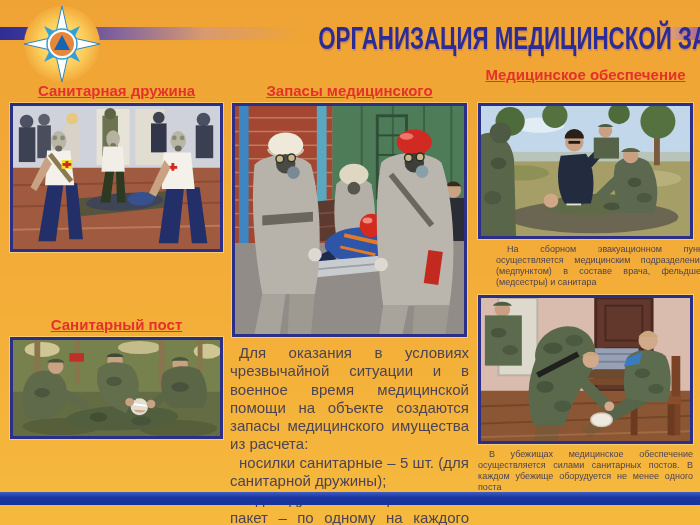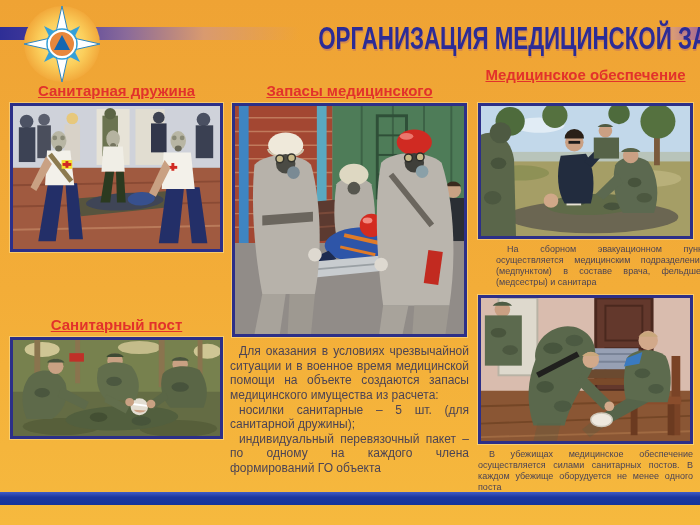--- a/index.html
+++ b/index.html
@@ -34,21 +34,21 @@
   .p4{left:478px;top:295px;width:215px;height:149px;}
   .p5{left:10px;top:337px;width:213px;height:102px;}
   
   .cap{position:absolute;margin:0;font-size:9px;line-height:1.22;color:#4c4454;
     text-align:justify;text-indent:11px;}
   .cap.t1{left:10px;top:256px;width:213px;}
   .cap.t2{left:10px;top:444px;width:213px;}
   .cap.t3{left:496px;top:244px;width:215px;}
   .cap.t4{left:478px;top:449px;width:215px;}
   .midtext{position:absolute;left:230px;top:344px;width:239px;}
-  .midtext p{margin:0;font-size:12px;line-height:1.22;color:#4c4454;text-align:justify;text-indent:9px;}
+  .midtext p{margin:0;font-size:15px;line-height:1.22;color:#4c4454;text-align:justify;text-indent:9px;}
   .bottom-stripe{position:absolute;left:0;top:492px;width:700px;height:13px;
     background:linear-gradient(180deg,#3f5cc6 0%,#1c379f 40%,#16339b 100%);}
 </style>
 </head>
 <body>
 
 <div class="poster">
 
   <div class="stripe-left"></div>
   <div class="stripe-right"></div>

